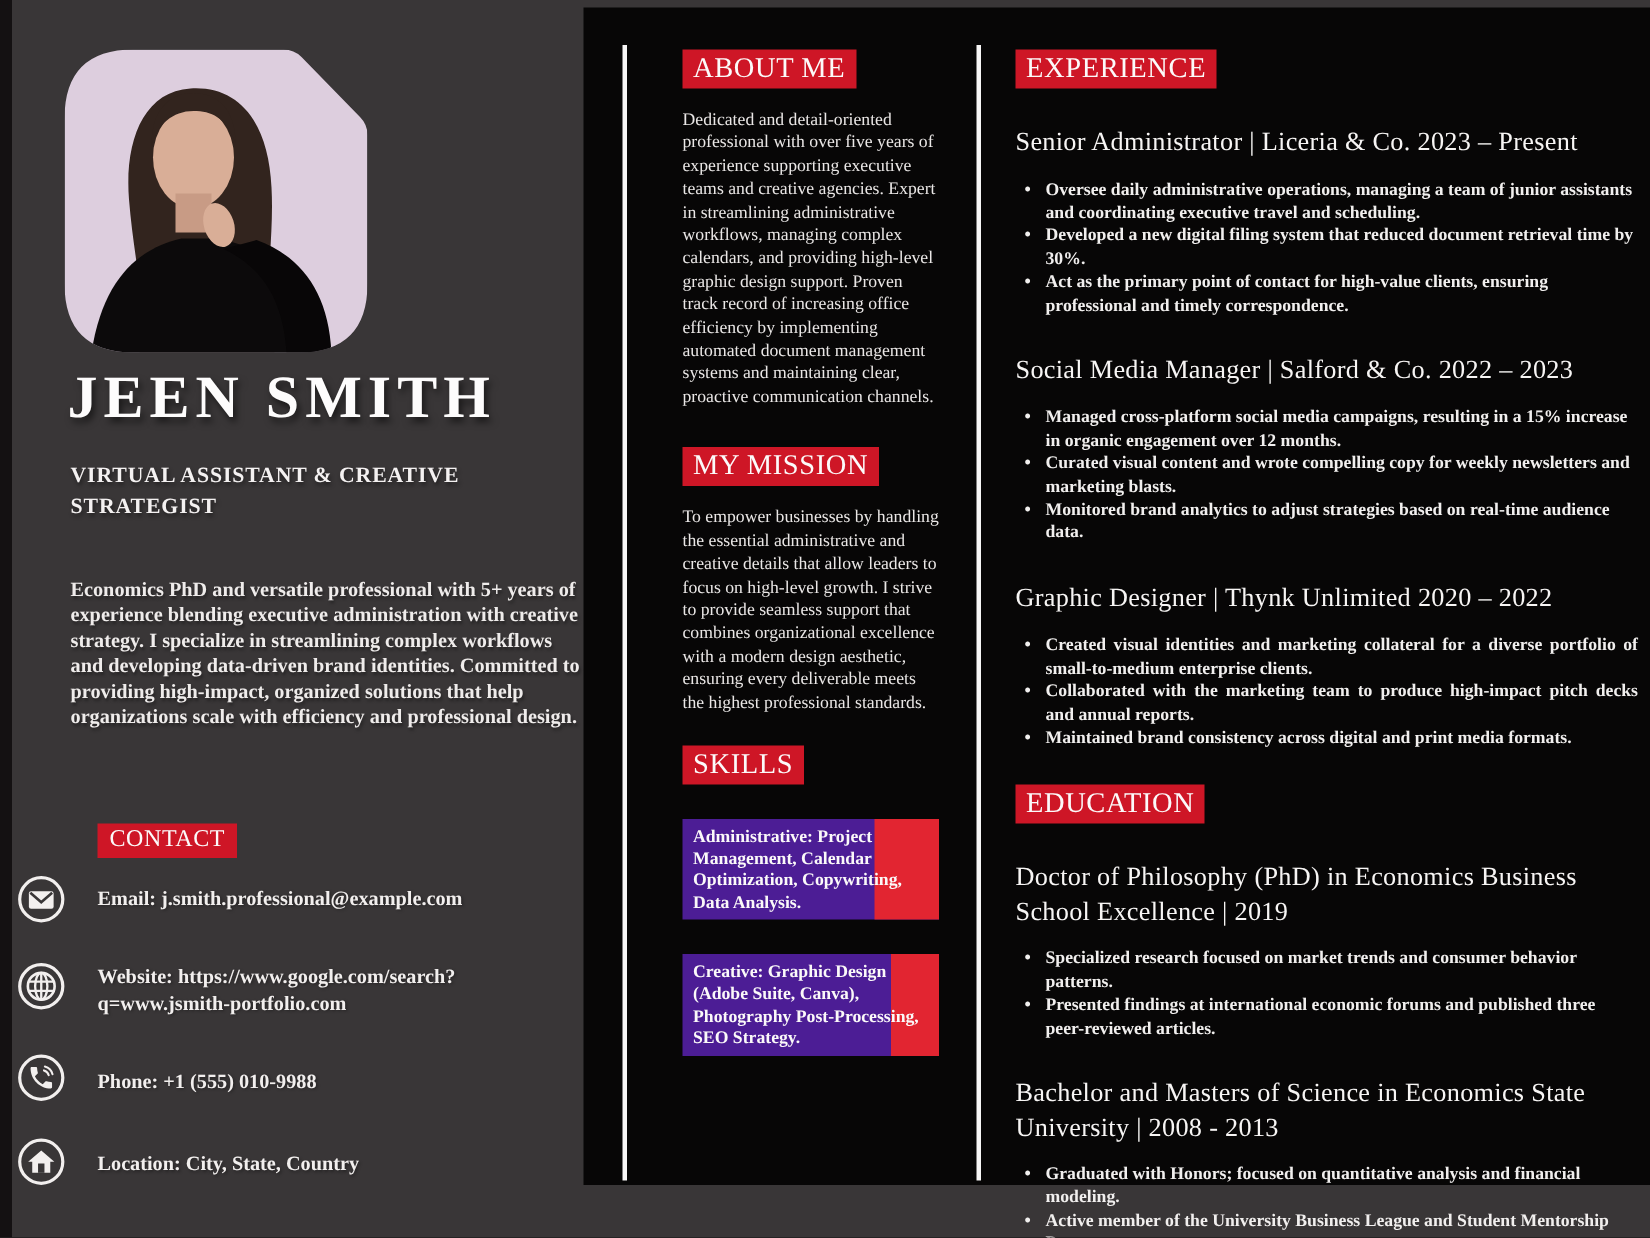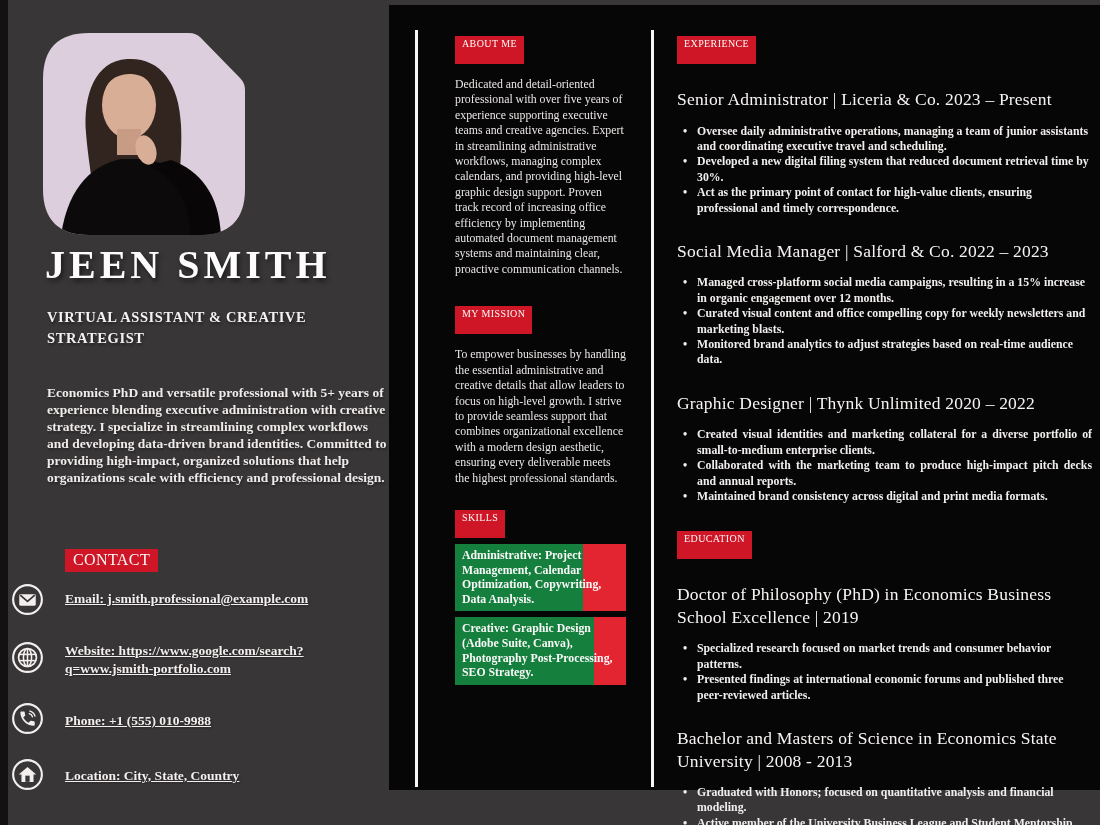--- a/index.html
+++ b/index.html
@@ -6,49 +6,49 @@
   body{width:1100px;height:825px;overflow:hidden;background:#393637;
        font-family:"Liberation Serif","DejaVu Serif",serif;}
   #root{position:relative;width:1100px;height:825px;background:#393637;}
 
   .left-strip{position:absolute;left:0;top:0;width:8px;height:825px;background:#141112;}
   .dark-page{position:absolute;left:389px;top:5px;width:711px;height:785px;background:#070606;}
   .vline{position:absolute;top:30px;height:757px;width:2.5px;background:#f7f6f6;}
   .vline1{left:415px;} .vline2{left:651px;}
 
   
-  .tag{display:inline-block;background:#ce1626;color:#fcfafa;font-size:10px;
-       line-height:1;padding:3px 7px 15px;letter-spacing:.4px;}
+  .tag{display:inline-block;background:#ce1626;color:#fcfafa;font-size:19px;
+       line-height:1;padding:3px 7px 4px;letter-spacing:.4px;}
   .tag-contact{font-size:16px;padding:3px 8px 4px;}
 
   
   .photo{position:absolute;left:43px;top:33px;width:202px;height:202px;}
   .name{position:absolute;left:45px;top:243px;margin:0;font-size:40px;font-weight:700;
         letter-spacing:4px;color:#fdfcfc;line-height:1.1;white-space:nowrap;
         text-shadow:2px 3px 5px rgba(0,0,0,.55);}
   .role{position:absolute;left:47px;top:307px;width:300px;font-size:14.5px;font-weight:700;
         letter-spacing:.6px;line-height:21px;color:#f4f1f1;text-shadow:1px 2px 3px rgba(0,0,0,.45);}
   .summary{position:absolute;left:47px;top:384px;width:340px;margin:0;font-size:13.5px;
         font-weight:600;line-height:17px;color:#efeceb;text-shadow:1px 2px 2px rgba(0,0,0,.35);}
   .contact-tag{position:absolute;left:65px;top:549px;}
   .cicon{position:absolute;left:11px;width:33px;height:33px;}
   .ctext{position:absolute;left:65px;color:#f2efee;font-size:13.5px;font-weight:600;
          line-height:18px;text-shadow:1px 1px 2px rgba(0,0,0,.35);}
-  .ctext div{white-space:nowrap;text-decoration:underline;}
+  .ctext div{white-space:nowrap;}
   .ci-0{top:583px;} .ct-0{top:590px;}
   .ci-1{top:641px;} .ct-1{top:642px;}
   .ci-2{top:702px;} .ct-2{top:712px;}
   .ci-3{top:758px;} .ct-3{top:767px;}
 
   
   .col-mid{position:absolute;left:455px;top:33px;width:171px;}
   .midbody{margin:13px 0 0;font-size:11.8px;line-height:15.4px;color:#eae7e6;}
   .gap-mission{margin-top:26px;}
   .gap-skills{margin-top:21px;}
-  .skillbox{position:relative;margin-top:6px;background:#15803d;padding:4px 4px 5px 7px;}
+  .skillbox{position:relative;margin-top:23px;background:#4c1d95;padding:4px 4px 5px 7px;}
   .skillbox:first-of-type{margin-top:14px;}
   .skill-fill{position:absolute;right:0;top:0;bottom:0;background:#e22531;}
   .skill-text{position:relative;z-index:1;font-size:11.8px;font-weight:600;
               line-height:14.6px;color:#fbf9f9;}
 
   
   .col-right{position:absolute;left:677px;top:33px;width:415px;}
   .col-right h3{margin:24px 0 0;font-size:17.5px;font-weight:400;color:#f7f5f4;
                 line-height:22.5px;letter-spacing:.2px;}
   .col-right h3.first{}
@@ -173,21 +173,21 @@
     <h3 class="first">Senior Administrator | Liceria &amp; Co. 2023 – Present</h3>
     <ul>
       <li>Oversee daily administrative operations, managing a team of junior assistants and coordinating executive travel and scheduling.</li>
       <li>Developed a new digital filing system that reduced document retrieval time by 30%.</li>
       <li>Act as the primary point of contact for high-value clients, ensuring professional and timely correspondence.</li>
     </ul>
 
     <h3>Social Media Manager | Salford &amp; Co. 2022 – 2023</h3>
     <ul>
       <li>Managed cross-platform social media campaigns, resulting in a 15% increase in organic engagement over 12 months.</li>
-      <li>Curated visual content and office compelling copy for weekly newsletters and marketing blasts.</li>
+      <li>Curated visual content and wrote compelling copy for weekly newsletters and marketing blasts.</li>
       <li>Monitored brand analytics to adjust strategies based on real-time audience data.</li>
     </ul>
 
     <h3>Graphic Designer | Thynk Unlimited 2020 – 2022</h3>
     <ul class="justify">
       <li>Created visual identities and marketing collateral for a diverse portfolio of small-to-medium enterprise clients.</li>
       <li>Collaborated with the marketing team to produce high-impact pitch decks and annual reports.</li>
       <li>Maintained brand consistency across digital and print media formats.</li>
     </ul>
 

